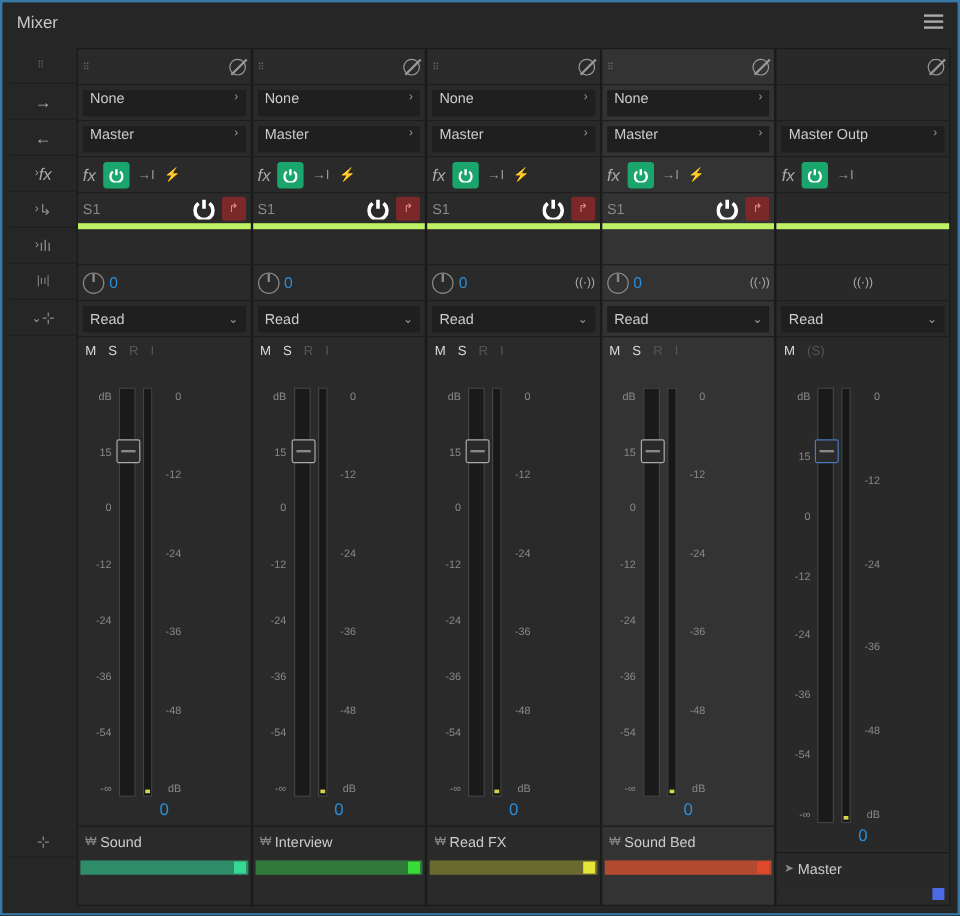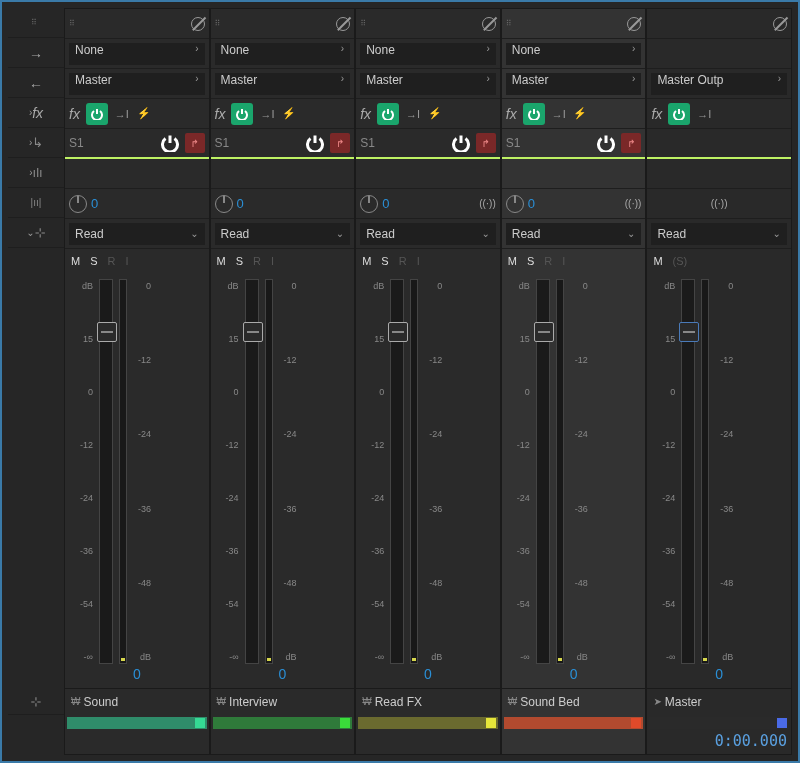--- a/index.html
+++ b/index.html
@@ -17,34 +17,34 @@
     .channel.master { background:#292929; }
     .row { height:30px; display:flex; align-items:center; padding:0 4px; gap:3px; border-bottom:1px solid #1e1e1e; font-size:12px; color:#bbb; }
     .nullcirc { width:14px; height:14px; border:1.5px solid #999; border-radius:50%; position:relative; }
     .nullcirc::after { content:""; position:absolute; left:-2px; top:5px; width:18px; height:1.5px; background:#999; transform:rotate(-45deg); }
     .routing { flex:1; background:#1f1f1f; height:22px; display:flex; align-items:flex-start; justify-content:space-between; padding:0 6px; color:#ccc; font-size:12px; }
     .fxrow { height:30px; display:flex; align-items:center; padding:0 4px; gap:6px; border-bottom:1px solid #1e1e1e; }
     .fxtxt { font-style:italic; color:#aaa; font-size:14px; }
     .powerbtn { width:22px; height:22px; background:#1aa56c; border-radius:3px; display:flex; align-items:center; justify-content:center; }
     .powerbtn svg { width:12px; height:12px; }
     .smallico { width:16px; height:16px; color:#999; display:flex; align-items:center; justify-content:center; font-size:11px; }
-    .sendrow { height:30px; display:flex; align-items:center; padding:0 4px; gap:6px; border-bottom:2px solid #bef264; color:#888; font-size:12px; }
+    .sendrow { height:30px; display:flex; align-items:center; padding:0 4px; gap:6px; border-bottom:5px solid #bef264; color:#888; font-size:12px; }
     .sendlabel { flex:1; }
     .powersmall { width:18px; height:18px; display:flex; align-items:center; justify-content:center; }
     .redbtn { width:20px; height:20px; background:#7a2828; border-radius:2px; display:flex; align-items:center; justify-content:center; }
     .panrow { height:30px; display:flex; align-items:center; padding:0 4px; gap:4px; border-bottom:1px solid #1e1e1e; }
     .knob { width:18px; height:18px; border:1.5px solid #888; border-radius:50%; position:relative; }
     .knob::after { content:""; position:absolute; left:7px; top:0; width:2px; height:7px; background:#888; }
     .panval { color:#2a8fd6; font-size:13px; }
     .stereoico { color:#aaa; font-size:10px; margin-left:auto; }
     .automrow { height:30px; display:flex; align-items:center; padding:0 4px; border-bottom:1px solid #1e1e1e; }
     .automsel { flex:1; background:#1f1f1f; height:22px; display:flex; align-items:center; justify-content:space-between; padding:0 6px; color:#ccc; font-size:12px; }
     .msrow { height:24px; display:flex; align-items:center; padding:0 6px; gap:10px; color:#ddd; font-size:11px; }
     .msrow .dim { color:#555; }
-    .faderzone { flex:1; display:flex; padding:6px 4px 2px 4px; gap:6px; position:relative; min-height:190px; }
+    .faderzone { flex:1; display:flex; padding:6px 4px 2px 4px; gap:6px; position:relative; min-height:190px;margin-top:12px; }
     .scale { display:flex; flex-direction:column; justify-content:space-between; font-size:9px; color:#888; height:100%; text-align:right; padding:2px 0; }
     .scale.l { width:24px; }
     .scale.r { width:18px; }
     .fadertrack { width:14px; background:#1a1a1a; border:1px solid #444; position:relative; height:100%; }
     .faderhandle { position:absolute; left:-3px; width:20px; height:20px; border:1.5px solid #aaa; background:#2a2a2a; top:42px; border-radius:2px; }
     .faderhandle::after { content:""; position:absolute; left:3px; right:3px; top:8px; height:2px; background:#888; }
     .faderhandle.mast { border-color:#4a7ab8; }
     .meter { width:8px; background:#181818; border:1px solid #444; position:relative; height:100%; }
     .meterdot { position:absolute; bottom:2px; left:1px; right:1px; height:3px; background:#d6d64c; }
     .volval { height:22px; text-align:center; color:#2a8fd6; font-size:14px; }
@@ -58,20 +58,28 @@
     .caret { font-size:10px; color:#999; }
     .arrow { font-size:14px; color:#aaa; }
     .emptyrow { height:30px; border-bottom:1px solid #1e1e1e; }
     svg { stroke:#fff; stroke-width:2; fill:none; }
   </style>
 </head>
 <body>
 
 <div class="panel">
 
+  <div class="titlebar">
+    <span>Mixer</span>
+    <div class="hamburger">
+        <span></span>
+        <span></span>
+        <span></span>
+      </div>
+  </div>
 
   <div class="body">
 
     <div class="sidecol">
       <div class="sidecell" style="height:30px">
           <span class="grip">⠿</span>
         </div>
       <div class="sidecell">
           <span class="arrow">→</span>
         </div>
@@ -557,18 +565,17 @@
           <div class="volval">0</div>
           <div class="namerow">
             <span class="waveico">➤</span>
             <span>Master</span>
           </div>
           <div class="colorbar">
             <div class="colorstrip" style="background: rgb(42, 42, 42);">
               <div class="colorsq" style="background: rgb(74, 106, 230);"></div>
             </div>
           </div>
-          <div class="timedisp">0:00.000</div>
         </div>
       </div>
 
   </div>
 </div>
 
 </body></html>

